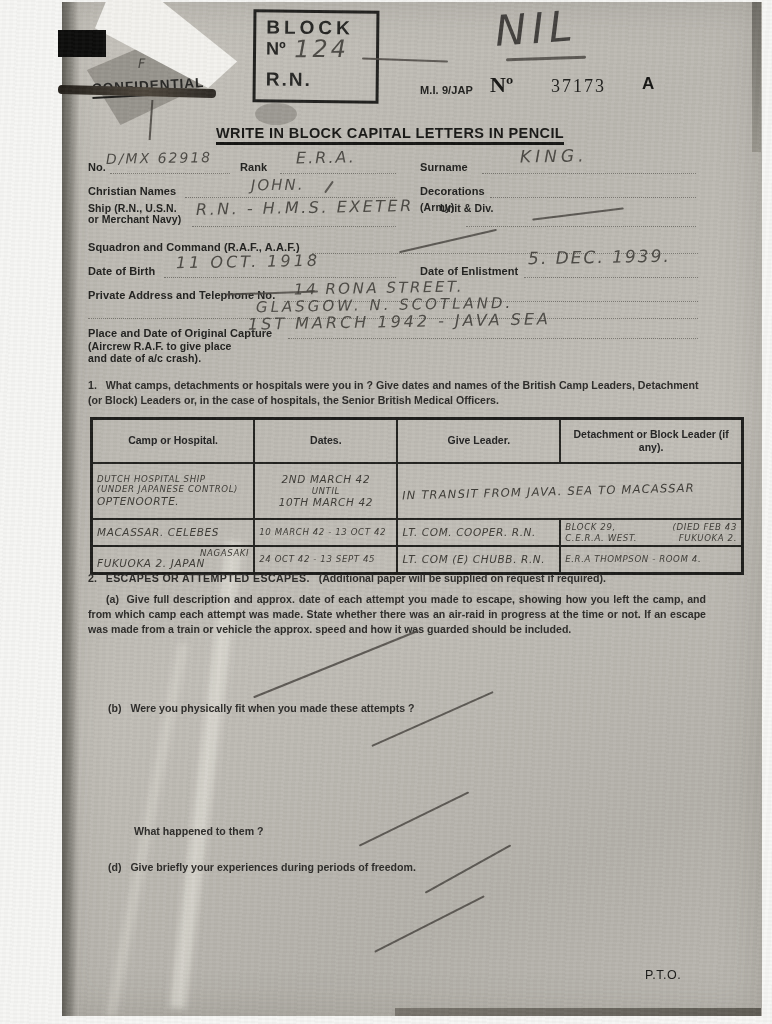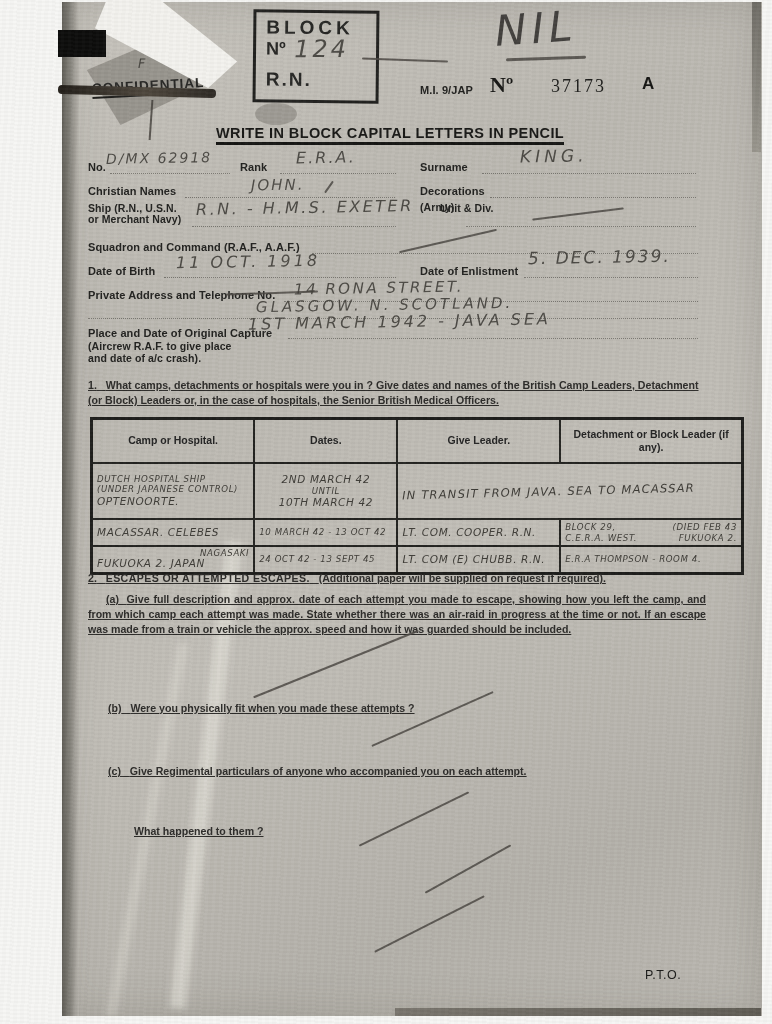--- a/index.html
+++ b/index.html
@@ -11,21 +11,21 @@
   .grain{position:absolute;inset:0;opacity:.45;pointer-events:none;
     background:repeating-linear-gradient(3deg,rgba(255,255,255,.05) 0 2px,rgba(60,58,52,.05) 2px 4px),
                repeating-linear-gradient(93deg,rgba(255,255,255,.04) 0 3px,rgba(60,58,52,.04) 3px 7px);}
   .abs{position:absolute;}
   .lbl{position:absolute;font-weight:700;font-size:11px;color:#20201e;white-space:nowrap;letter-spacing:.1px;}
   .lbl2{font-size:10.5px;line-height:11px;}
   .fline{position:absolute;height:0;border-bottom:1.6px dotted #6e6c66;opacity:.85;}
   .hw{position:absolute;font-family:"DejaVu Sans",sans-serif;font-style:italic;color:#3f3d38;
       white-space:nowrap;letter-spacing:2px;transform:rotate(-1deg);opacity:.9;}
   .slash{position:absolute;height:2px;background:#4a4742;border-radius:2px;opacity:.85;}
-  .q{position:absolute;font-weight:700;font-size:10.6px;line-height:1.42;color:#2b2a28;text-decoration:underline;}
+  .q{position:absolute;font-weight:700;font-size:10.6px;line-height:1.42;color:#2b2a28;}
   .stamp{color:#262624;font-weight:700;}
   table.camps{position:absolute;left:90px;top:417px;width:654px;border-collapse:collapse;table-layout:fixed;
       border:3px solid #1c1c1a;}
   table.camps th,table.camps td{border:2px solid #22221f;padding:2px 4px;vertical-align:middle;}
   table.camps th{font-size:10.5px;font-weight:700;color:#222;text-align:center;height:38px;line-height:1.25;}
   .thw{font-family:"DejaVu Sans",sans-serif;font-style:italic;color:#3c3a35;font-size:10.5px;
       letter-spacing:.6px;white-space:nowrap;line-height:1.25;}
   .tiny{font-size:8.6px;}
   .cell2{display:flex;justify-content:space-between;}
   .edge{position:absolute;left:62px;top:2px;width:17px;height:1014px;
@@ -211,28 +211,28 @@
   </div>
 
   <div class="slash" style="left:247px;top:663px;width:178px;transform:rotate(-22deg);"></div>
 
   <div class="q" style="left:108px;top:701px;">
     <span>(b)</span>&nbsp;&nbsp;
     <span>Were you physically fit when you made these attempts ?</span>
   </div>
   <div class="slash" style="left:366px;top:718px;width:133px;transform:rotate(-24deg);"></div>
 
-  <div class="q" style="left:108px;top:764px;">
-    <span>(c)</span>&nbsp;&nbsp;
-    <span>Give Regimental particulars of anyone who accompanied you on each attempt.</span>
-  </div>
   <div class="slash" style="left:353px;top:818px;width:122px;transform:rotate(-26deg);"></div>
 
   <div class="q" style="left:134px;top:824px;">What happened to them ?</div>
 
+  <div class="q" style="left:108px;top:860px;">
+    <span>(d)</span>&nbsp;&nbsp;
+    <span>Give briefly your experiences during periods of freedom.</span>
+  </div>
   <div class="slash" style="left:419px;top:868px;width:98px;transform:rotate(-29deg);"></div>
 
   <div class="slash" style="left:368px;top:923px;width:123px;transform:rotate(-27deg);"></div>
 
   <div class="abs" style="left:645px;top:968px;font-weight:400;font-size:12.5px;color:#1a1a18;letter-spacing:.5px;">P.T.O.</div>
 
   <div class="grain"></div>
 </div>
 
 </body></html>

